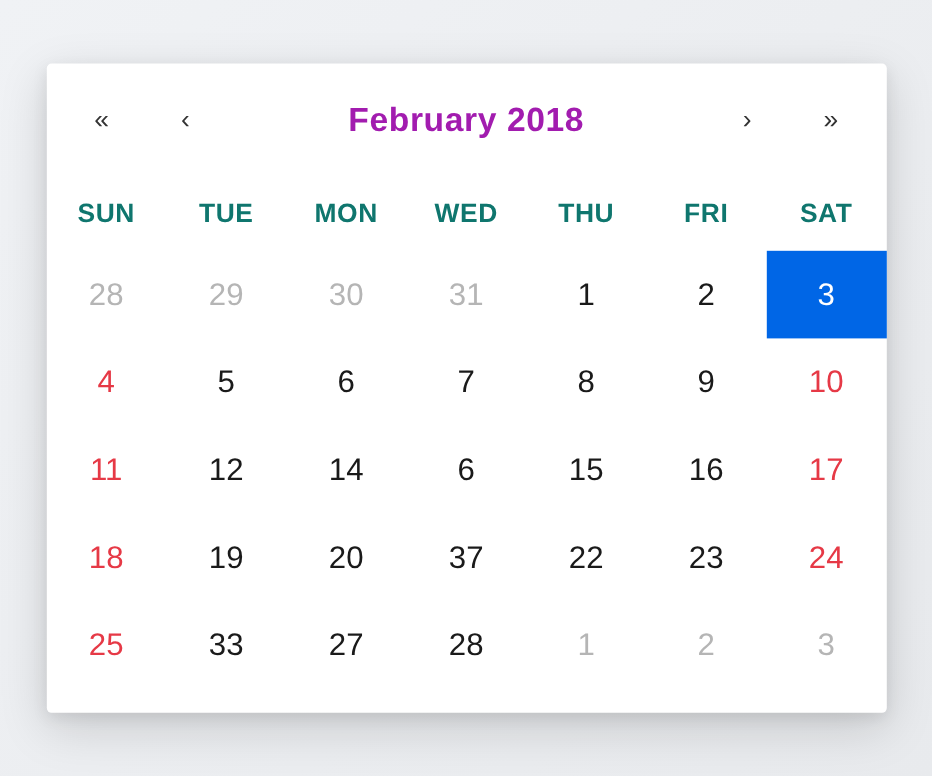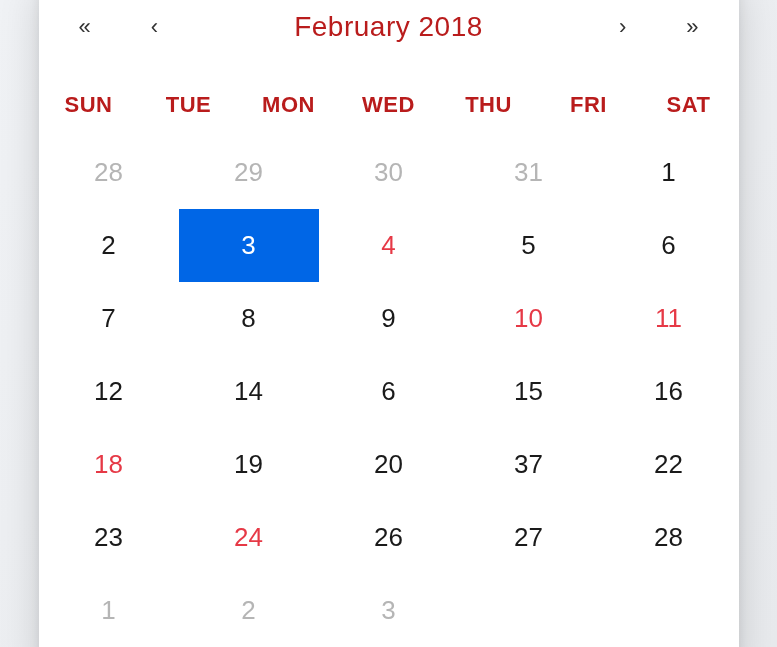--- a/index.html
+++ b/index.html
@@ -40,40 +40,40 @@
       border: none;
       font-size: 22px;
       color: #333;
       cursor: pointer;
       padding: 6px 10px;
       font-family: inherit;
       line-height: 1;
     }
     .calendar-title {
       font-size: 28px;
-      font-weight: 400;
-      color: #b91c1c;
+      font-weight: 700;
+      color: #a21caf;
       cursor: pointer;
       letter-spacing: 0.5px;
     }
     .weekdays {
       display: grid;
       grid-template-columns: repeat(7, 1fr);
       padding: 20px 0 18px 0;
     }
     .weekday {
       text-align: center;
       font-size: 22px;
       font-weight: 700;
-      color: #b91c1c;
+      color: #0f766e;
       letter-spacing: 0.5px;
     }
     .days-grid {
       display: grid;
-      grid-template-columns: repeat(5, 1fr);
+      grid-template-columns: repeat(7, 1fr);
     }
     .day-cell {
       height: 73px;
       display: flex;
       align-items: center;
       justify-content: center;
       font-size: 26px;
       font-weight: 400;
       cursor: pointer;
       color: #1a1a1a;
@@ -129,27 +129,29 @@
       <div class="day-cell">7</div>
       <div class="day-cell">8</div>
       <div class="day-cell">9</div>
       <div class="day-cell weekend">10</div>
       <div class="day-cell weekend">11</div>
       <div class="day-cell">12</div>
       <div class="day-cell">14</div>
       <div class="day-cell">6</div>
       <div class="day-cell">15</div>
       <div class="day-cell">16</div>
+      <div class="day-cell weekend">17</div>
       <div class="day-cell weekend">18</div>
       <div class="day-cell">19</div>
       <div class="day-cell">20</div>
       <div class="day-cell">37</div>
       <div class="day-cell">22</div>
       <div class="day-cell">23</div>
       <div class="day-cell weekend">24</div>
-      <div class="day-cell">26</div>
+      <div class="day-cell weekend">25</div>
+      <div class="day-cell">33</div>
       <div class="day-cell">27</div>
       <div class="day-cell">28</div>
       <div class="day-cell other-month">1</div>
       <div class="day-cell other-month">2</div>
       <div class="day-cell other-month">3</div>
     </div>
 </div>
 
 </body></html>

